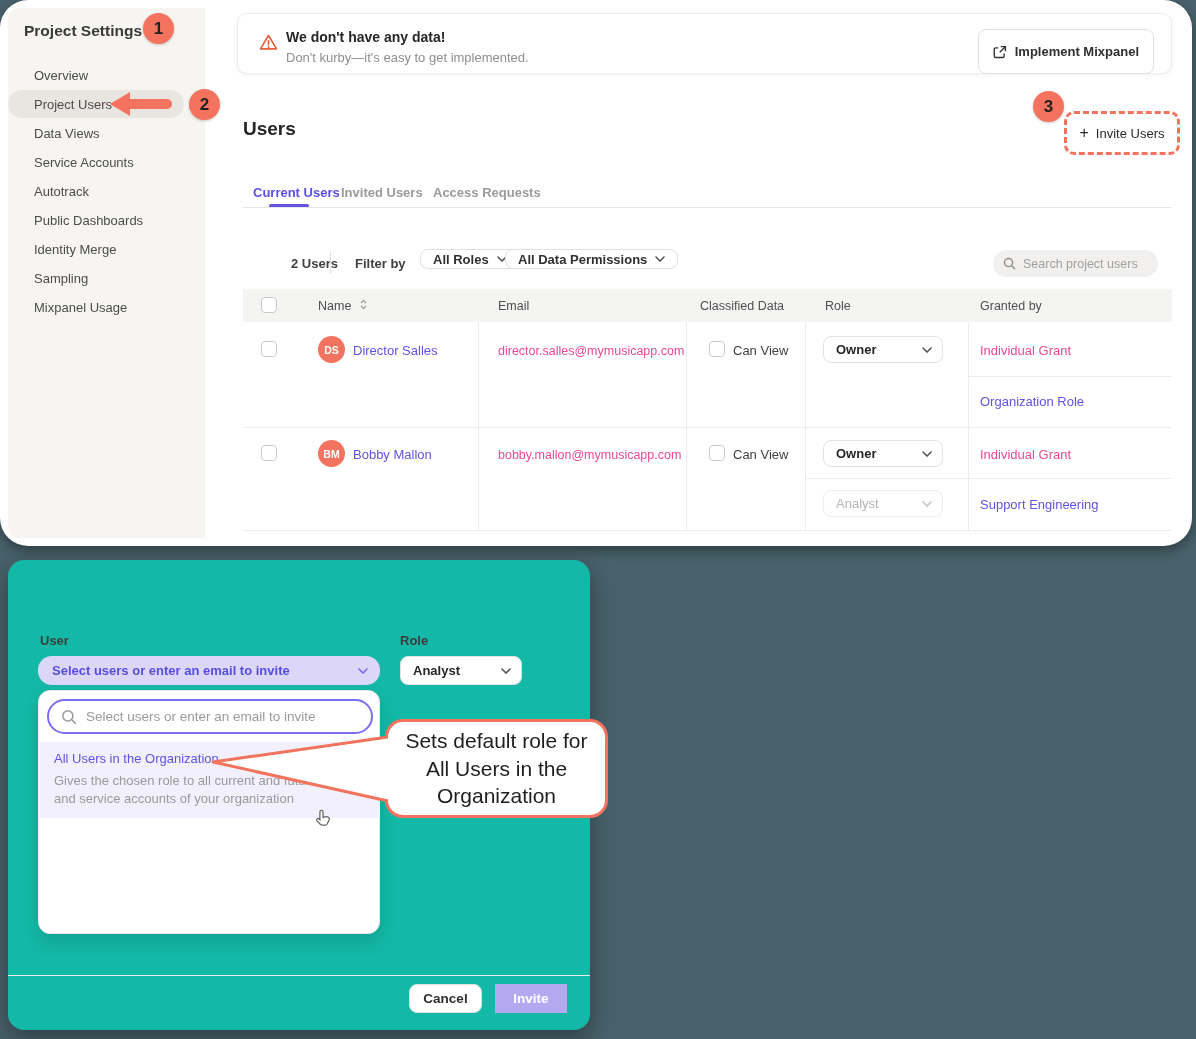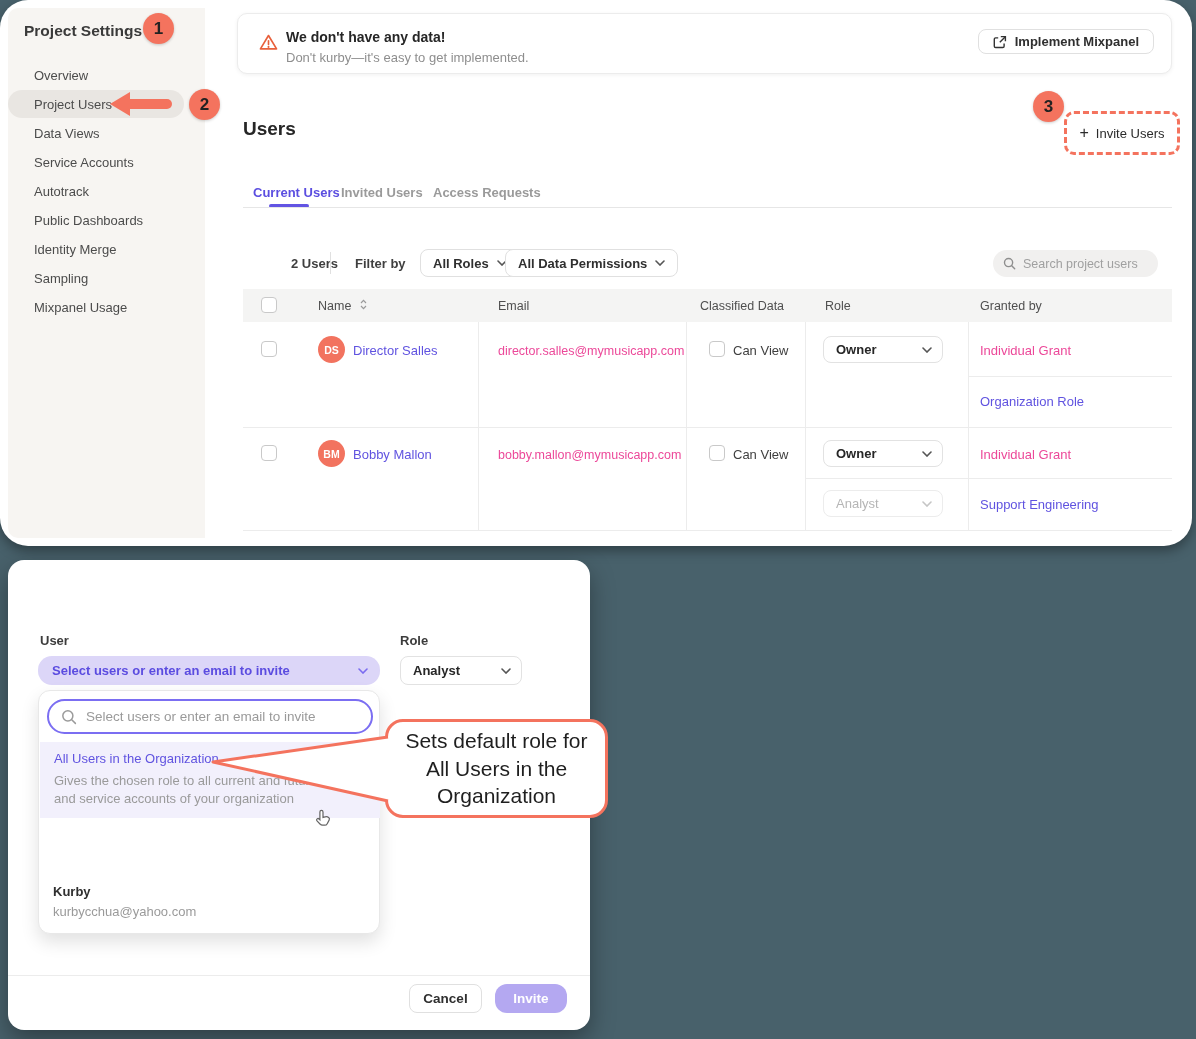--- a/index.html
+++ b/index.html
@@ -17,75 +17,75 @@
 
   
   .arrow-shaft { left:128px; top:99px; width:44px; height:10px; background:#f4735e; border-radius:0 5px 5px 0; }
   .arrow-head { left:110px; top:92px; width:0; height:0; border-top:12px solid transparent; border-bottom:12px solid transparent; border-right:20px solid #f4735e; }
 
   
   .banner { left:237px; top:13px; width:935px; height:61px; background:#fff; border:1px solid #ececec; border-radius:10px; box-shadow:0 1px 4px rgba(0,0,0,.06); }
   .banner-title { left:48px; top:15px; font-size:14px; font-weight:700; color:#262626; }
   .banner-sub { left:48px; top:36px; font-size:13px; color:#8e8e8e; }
   .btn { display:flex; align-items:center; gap:8px; background:#fff; border:1px solid #e0e0e0; border-radius:8px; font-size:13px; font-weight:700; color:#2f2f2f; justify-content:center; }
-  .implement-btn { right:17px; top:15px; height:25px; padding:0 14px; position:absolute; }
+  .implement-btn { right:17px; top:15px; height:45px; padding:0 14px; position:absolute; }
 
   
   .dashed-box { left:1064px; top:111px; width:116px; height:44px; border:3px dashed #f4735e; border-radius:10px; display:flex; align-items:center; justify-content:center; gap:7px; background:#fff; font-size:13px; color:#2b2b2b; }
   .plus { font-size:16px; font-weight:400; color:#2b2b2b; line-height:1; }
 
   .page-title { left:243px; top:118px; font-size:19px; font-weight:700; color:#262626; }
 
   
   .tab { top:185px; font-size:13px; font-weight:700; }
   .tab.active { color:#5b4ee0; }
   .tab.idle { color:#9a9a9a; }
   .tab-underline { left:269px; top:204px; width:40px; height:3.5px; background:#6254e3; border-radius:2px; }
   .tabs-divider { left:243px; top:207px; width:929px; height:1px; background:#e6e6e6; }
 
   
   .tb-text { font-size:13px; color:#3f3f3f; font-weight:700; }
-  .filter-btn { position:absolute; top:249px; height:28px; padding:0 12px; }
+  .filter-btn { position:absolute; top:249px; height:20px; padding:0 12px; }
   .chev { display:inline-flex; color:#555; }
   .search-pill { left:993px; top:250px; width:165px; height:27px; background:#f1f0ef; border-radius:14px; display:flex; align-items:center; padding:0 10px; gap:7px; }
   .search-pill input { border:none; outline:none; background:transparent; font-size:12.5px; color:#555; width:100%; font-family:inherit; }
   .search-pill input::placeholder { color:#a0a0a0; }
 
   
   .thead { left:243px; top:289px; width:929px; height:33px; background:#f4f4f3; display:flex; align-items:center; }
   .th { position:absolute; font-size:12.5px; color:#4f4f4f; }
   .checkbox { width:16px; height:16px; border:1.5px solid #c9c9c9; border-radius:4px; background:#fff; }
   .vline { width:1px; background:#ececec; top:322px; height:208px; }
   .hline { height:1px; background:#ececec; }
   .cell-text { font-size:13px; }
   .gray { color:#ec4899; }
   .link { color:#6053e0; }
   .avatar { width:27px; height:27px; border-radius:50%; background:#f2735f; color:#fff; font-size:10.5px; font-weight:700; display:flex; align-items:center; justify-content:center; }
   .select { display:flex; align-items:center; justify-content:space-between; background:#fff; border:1px solid #e2e2e2; border-radius:8px; padding:0 10px 0 12px; font-size:13px; font-weight:700; color:#262626; width:120px; height:27px; }
   .select.disabled { border-color:#ececec; color:#b5b5b5; font-weight:400; }
   .select.disabled .chev { color:#c5c5c5; }
 
   
-  .modal { left:8px; top:560px; width:582px; height:470px; background:#ffffff; border-radius:16px; box-shadow:0 10px 24px rgba(0,0,0,.35); }
+  .modal { left:8px; top:560px; width:582px; height:470px; background:#14b8a6; border-radius:16px; box-shadow:0 10px 24px rgba(0,0,0,.35); }
   .field-label { font-size:13px; font-weight:700; color:#3c3c3c; }
   .user-select { left:30px; top:656px; width:342px; height:29px; background:#dcd6f8; border-radius:14px; display:flex; align-items:center; justify-content:space-between; padding:0 12px 0 14px; font-size:13px; font-weight:700; color:#5b4ce0; }
   .user-select .chev { color:#7a6cf0; }
   .role-select { left:392px; top:656px; position:absolute; width:122px; height:29px; }
   .dropdown { left:30px; top:690px; width:342px; height:244px; background:#fff; border:1px solid #e8e8e8; border-radius:12px; box-shadow:0 8px 18px rgba(0,0,0,.12); z-index:20; }
   .dd-search { left:8px; top:8px; width:326px; height:35px; border:2px solid #7b6ef2; border-radius:18px; display:flex; align-items:center; padding:0 12px; gap:9px; background:#fff; }
   .dd-search input { border:none; outline:none; font-size:13.5px; color:#555; width:100%; background:transparent; font-family:inherit; }
   .dd-search input::placeholder { color:#9a9a9a; }
   .dd-opt1 { left:1px; top:51px; width:340px; height:76px; background:#f2f0fc; }
   .opt-title { font-size:13px; font-weight:400; }
   .opt-desc { font-size:13px; color:#9a9a9a; line-height:18px; }
   .opt-name { font-size:13px; font-weight:700; color:#2f2f2f; }
 
   .modal-divider { left:0; top:415px; width:582px; height:1px; background:#ececec; position:absolute; }
   .cancel-btn { left:401px; top:424px; width:73px; height:29px; position:absolute; font-size:13.5px; }
-  .invite-btn { left:487px; top:424px; width:72px; height:29px; position:absolute; background:#b4a8f1; border:none; color:#fff; font-size:13.5px; display:flex; align-items:center; justify-content:center; border-radius:12px; font-weight:700; }
+  .invite-btn { left:487px; top:424px; width:72px; height:29px; position:absolute; background:#b4a8f1; border:none; color:#fff; font-size:13.5px; display:flex; align-items:center; justify-content:center; border-radius:0; font-weight:700; }
 
   
   .callout { left:385px; top:719px; width:223px; height:99px; background:#fff; border:3px solid #f4735e; border-radius:18px; z-index:30; display:flex; align-items:center; justify-content:center; text-align:center; font-size:21px; color:#1f1f1f; line-height:1.32; padding:0 10px; }
   .callout-tail { left:206px; top:713px; z-index:31; }
 </style>
 </head>
 <body>
 
 <div class="abs top-card">
 
@@ -294,24 +294,20 @@
           </svg>
       </span>
       <input placeholder="Select users or enter an email to invite" style="">
     </div>
 
     <div class="abs dd-opt1">
       <div class="abs opt-title link" style="left:14px; top:9px;">All Users in the Organization</div>
       <div class="abs opt-desc" style="left:14px; top:30px; width:308px;">Gives the chosen role to all current and future users and service accounts of your organization</div>
     </div>
 
-    <div class="abs" style="left:14px; top:193px;">
-      <div class="opt-name">Kurby</div>
-      <div class="opt-desc" style="margin-top:4px;">kurbycchua@yahoo.com</div>
-    </div>
 
     <span class="abs" style="left:275px; top:118px;">
       <svg width="18" height="20" viewBox="0 0 16 18">
           <path d="M6.6 1.2c.8 0 1.4.6 1.4 1.4v5l1-.3c2.8-.9 3.3-.3 4.1.4.7.6.9 1.5.4 2.3l-1.7 3.2c-.5.9-1.1 1.4-2.1 1.4H7.5c-.8 0-1.5-.3-2-.9l-2.9-3c-.5-.5-.5-1.3.1-1.8.5-.4 1.3-.4 1.8.1l.7.7V2.6c0-.8.6-1.4 1.4-1.4z" fill="#fff" stroke="#666" stroke-width="1.1"></path>
         </svg>
     </span>
   </div>
 
   <div class="modal-divider"></div>
   <button class="btn cancel-btn">Cancel</button>

